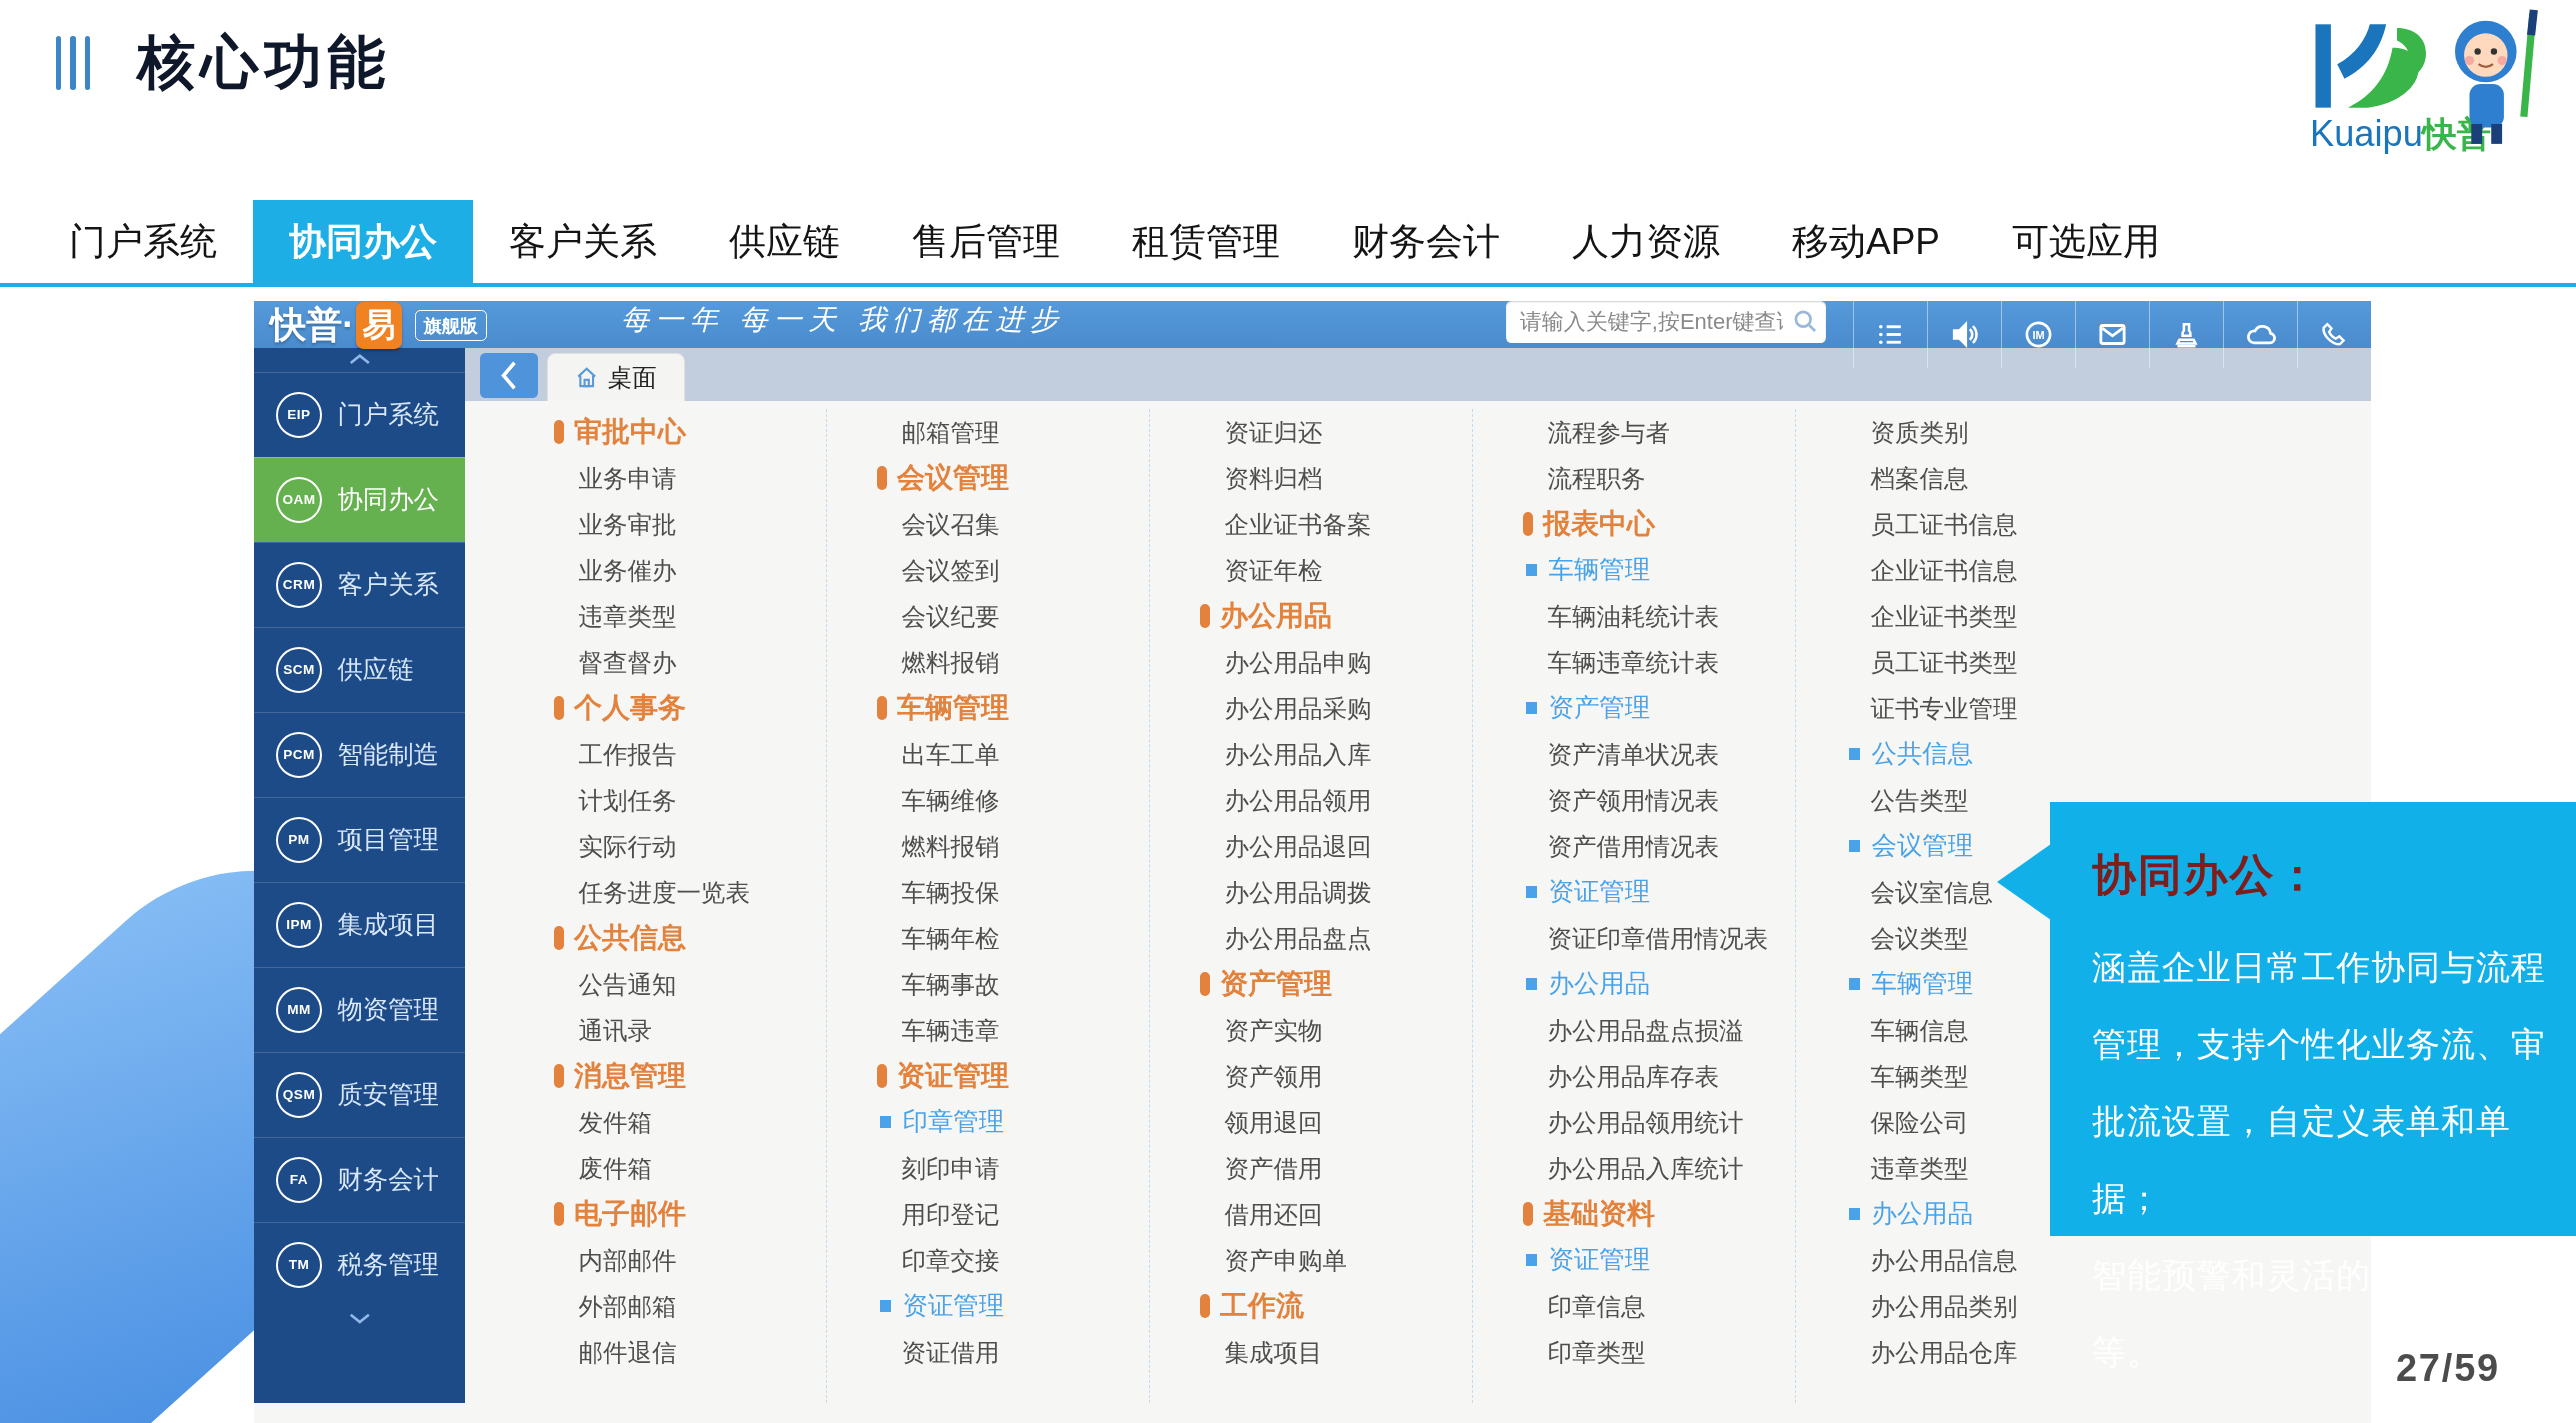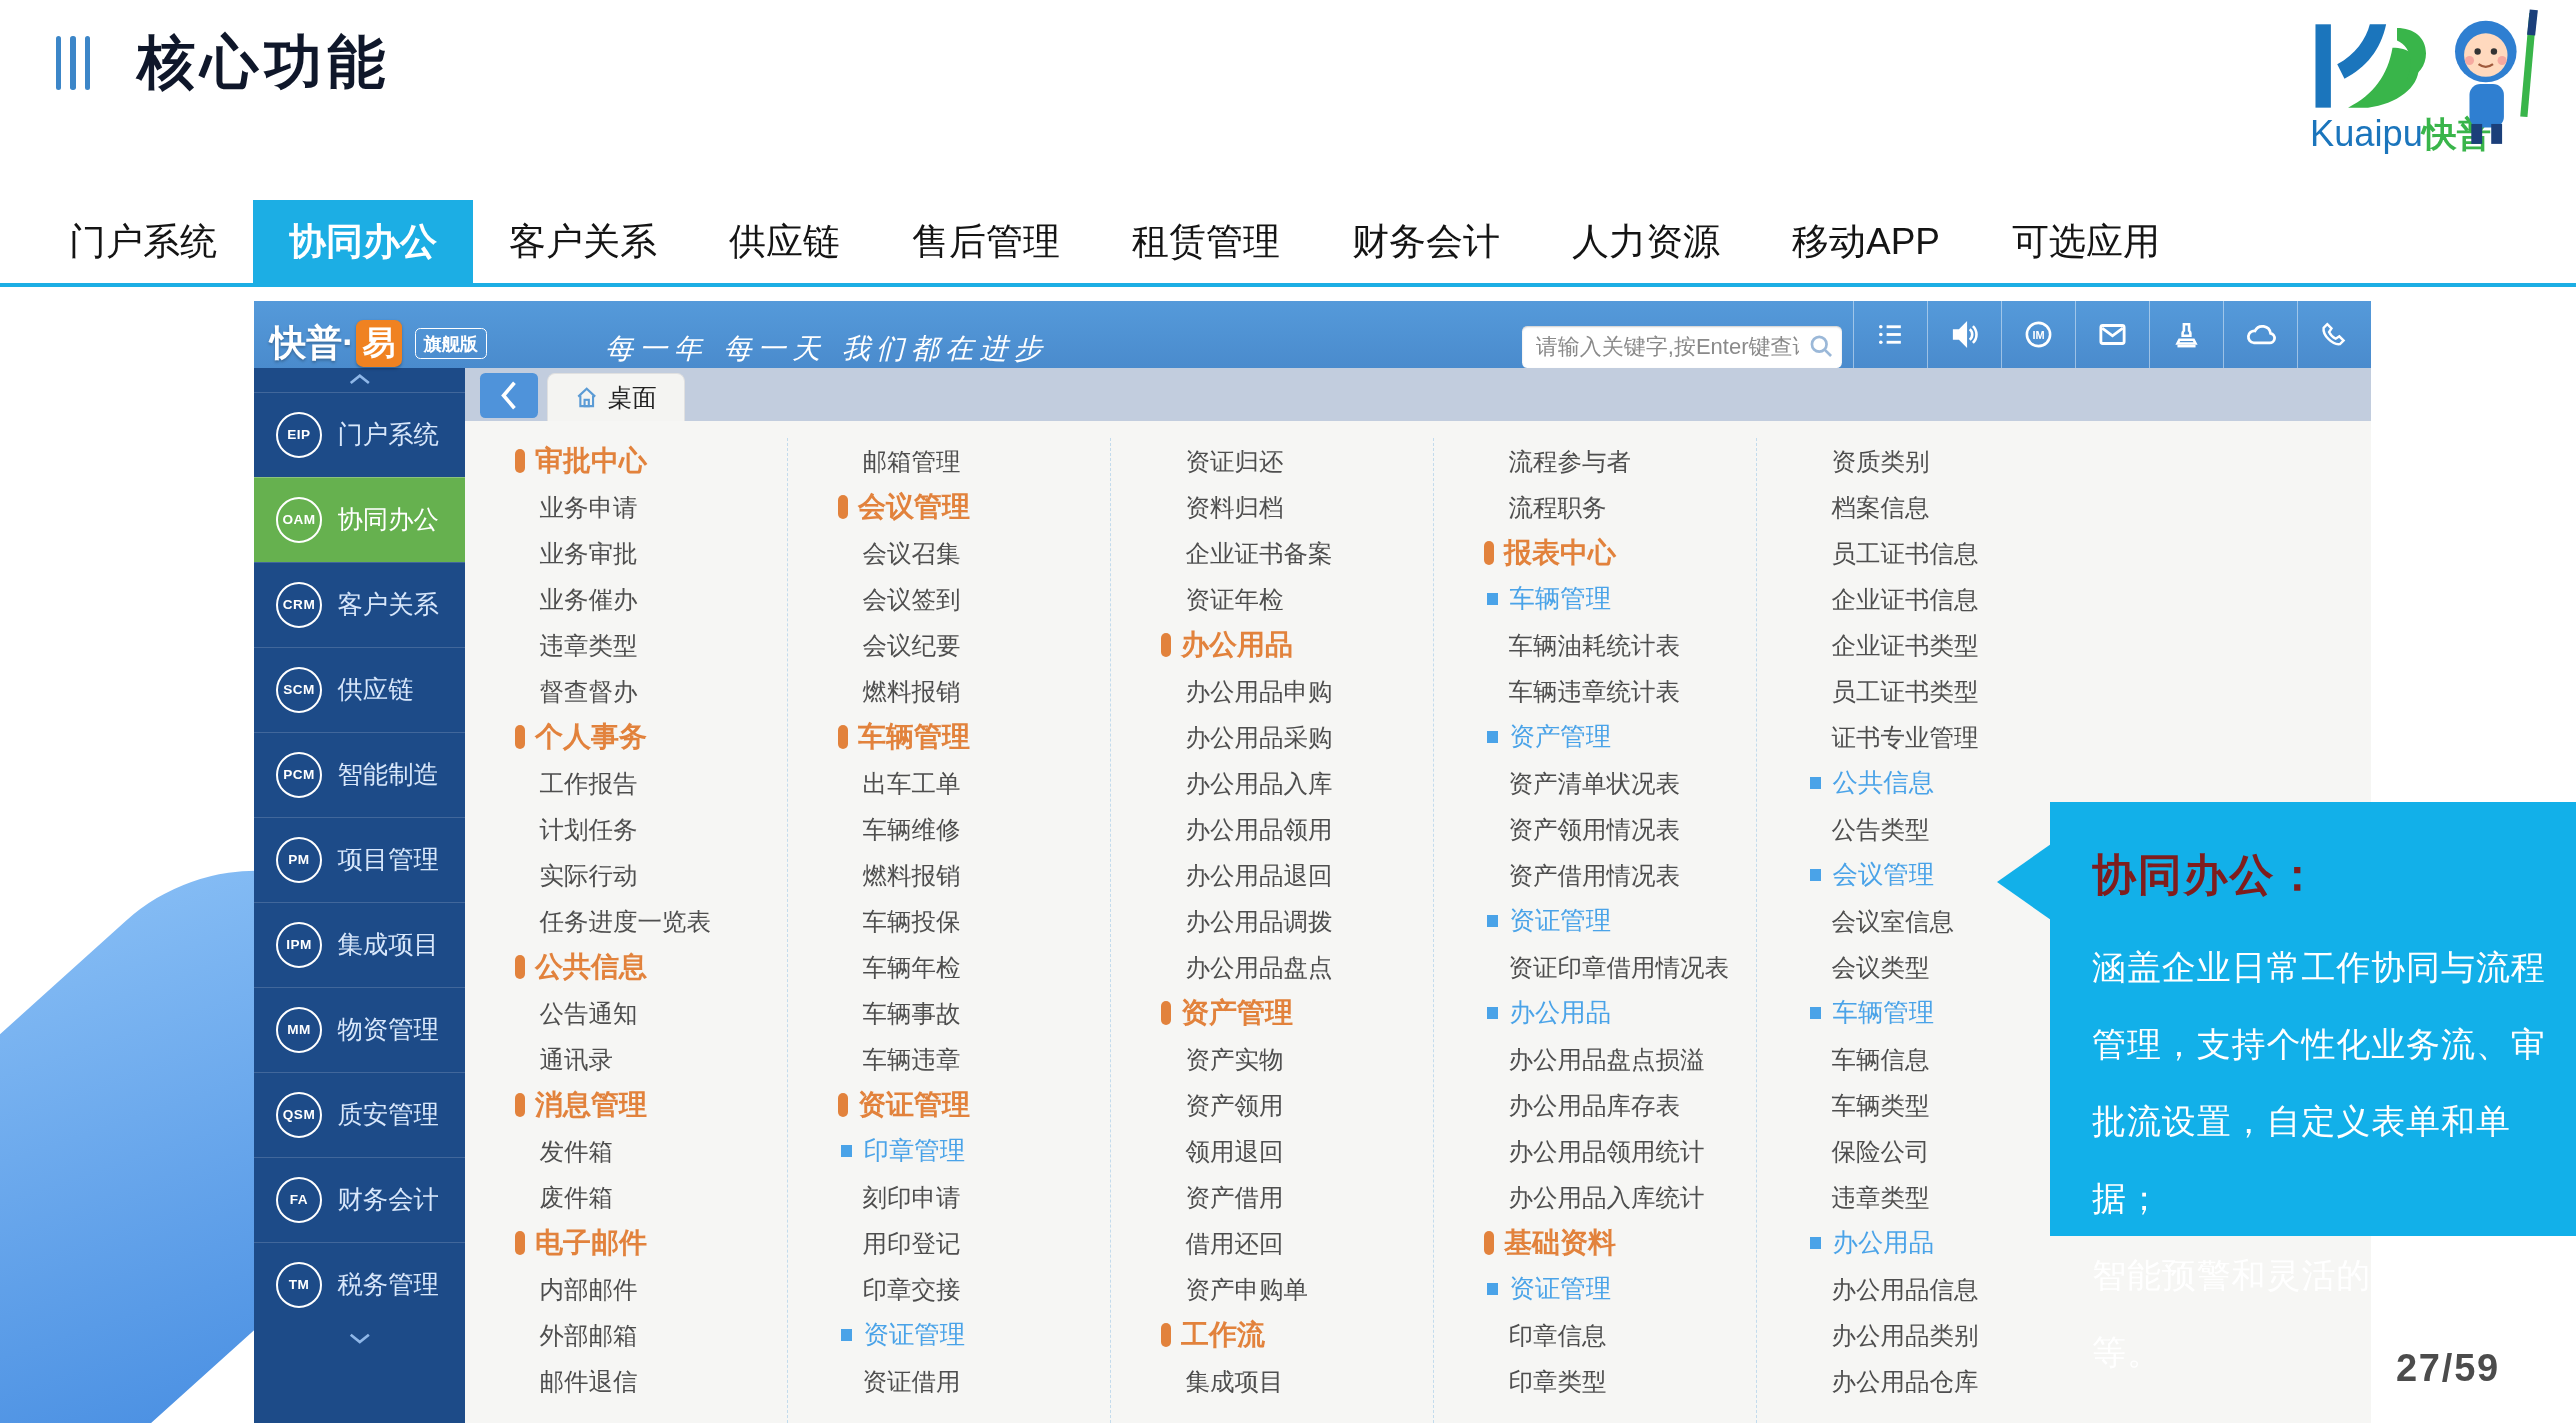--- a/index.html
+++ b/index.html
@@ -21,21 +21,21 @@
 
   
   .tabs{position:absolute;left:0;top:200px;width:2576px;height:87px;z-index:2;}
   .tabs ul{list-style:none;margin:0;padding:0 0 0 33px;display:flex;height:83px;}
   .tabs li{font-size:37px;color:#141414;padding:0 36px;display:flex;align-items:center;cursor:pointer;white-space:nowrap;}
   .tabs li.active{background:#1caee4;color:#ffffff;font-weight:bold;}
   .tabs-underline{position:absolute;left:0;bottom:0;width:100%;height:4.5px;background:#1caee4;}
 
   
   .app{position:absolute;left:254px;top:301px;width:2117px;height:1122px;z-index:1;background:#f6f6f4;overflow:hidden;}
-  .app-header{height:67px;background:linear-gradient(#559ada,#4a8bcd);display:flex;align-items:flex-end;padding-left:16.3px;position:relative;}
+  .app-header{height:47px;background:linear-gradient(#559ada,#4a8bcd);display:flex;align-items:flex-start;padding-left:16.3px;position:relative;gap:16px;}
   .app-brand{display:flex;align-items:center;white-space:nowrap;}
   .app-brand .b1{color:#fff;font-size:36px;font-weight:bold;text-shadow:0 1.8px 2.7px rgba(0,0,0,.25);}
   .app-brand .b2{color:#fff;font-size:33px;font-weight:bold;background:#f08221;border-radius:7.3px;padding:0.9px 6.4px;margin-left:1.8px;box-shadow:0 1.8px 2.7px rgba(0,0,0,.25);}
   .edition{margin-left:12.7px;color:#fff;font-size:18px;border:1.8px solid #fff;border-radius:5.4px;padding:2.7px 8.2px;font-weight:bold;}
   .slogan{margin-left:118px;color:#fff;font-size:28px;font-style:italic;font-family:"DejaVu Serif",serif;letter-spacing:6.4px;white-space:nowrap;}
   .search{margin-left:auto;position:relative;width:320px;height:42px;background:#fff;border-radius:5.4px;display:flex;align-items:center;box-shadow:inset 0 0.9px 1.8px rgba(0,0,0,.2);}
   .search input{border:none;outline:none;background:transparent;width:263px;margin-left:11.8px;font-size:22px;color:#555;font-family:inherit;}
   .search input::placeholder{color:#8a8a8a;}
   .search .mag{position:absolute;right:7.3px;top:7.3px;}
   .toolbar{display:flex;height:67px;margin-left:11px;}
@@ -51,21 +51,21 @@
   .side-label{color:#d8e7fb;font-size:25.4px;}
   .side-item.active .side-label{color:#fff;}
 
   
   .right-pane{flex:1;display:flex;flex-direction:column;min-width:0;}
   .crumb-bar{height:53px;background:#c2cdde;display:flex;align-items:flex-start;padding-left:14.5px;flex:none;}
   .back-btn{margin-top:4.5px;width:58px;height:45px;background:#4f93da;border-radius:5.4px;display:flex;align-items:center;justify-content:center;cursor:pointer;}
   .desk-tab{margin-left:9px;margin-top:4.5px;height:48px;width:136px;background:#f4f4f2;border:0.9px solid #e0e0e0;border-bottom:none;border-radius:8.2px 8.2px 0 0;display:flex;align-items:center;justify-content:center;gap:8.2px;font-size:24.5px;color:#222;cursor:pointer;}
 
   
-  .menu{flex:1;background:#f6f6f4;display:flex;padding-top:17px;min-height:0;}
+  .menu{flex:1;background:#f6f6f4;display:flex;padding-top:8px;min-height:0;margin-left:39px;}
   .mcol{width:323px;flex:none;box-sizing:border-box;padding-left:50px;border-right:0.9px dashed #c3dbec;}
   .mcol:last-child{border-right:none;}
   .mrow{height:46px;display:flex;align-items:center;white-space:nowrap;cursor:pointer;}
   .mrow .pill{width:10px;height:24.5px;border-radius:5.4px;background:#e2823c;margin-right:10px;flex:none;}
   .mrow .sq{width:11.8px;height:11.8px;background:#4aa3e8;margin:0 11px 0 2.7px;flex:none;}
   .mrow.h{color:#e2823c;font-size:28px;font-weight:bold;}
   .mrow.s{color:#4aa3e8;font-size:25.4px;}
   .mrow.i{color:#4e4e4e;font-size:24.5px;padding-left:24.5px;}
 
   

